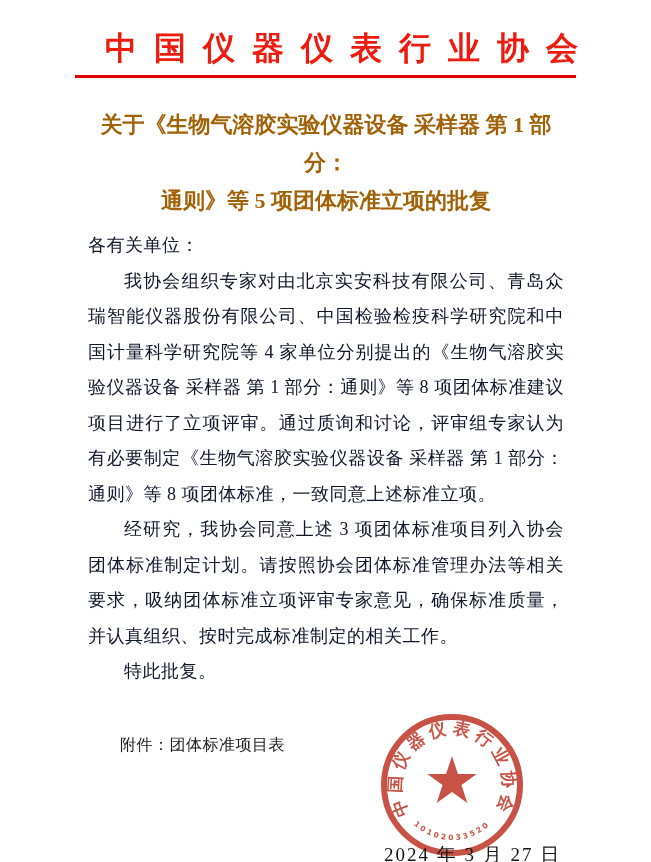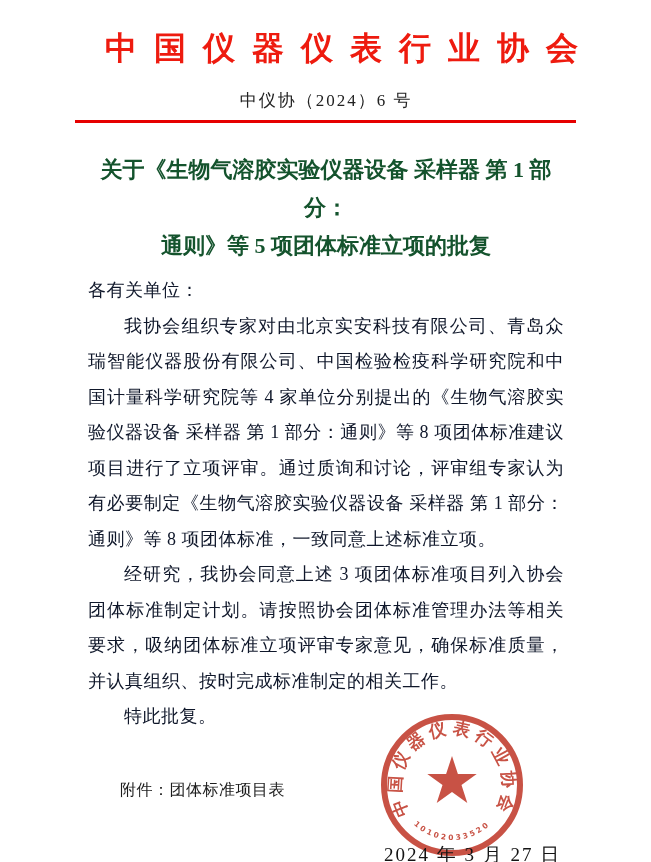--- a/index.html
+++ b/index.html
@@ -41,21 +41,21 @@
     margin-right: -12px;
     height: 3px;
     background: #e60000;
   }
   .doc-title {
     margin-top: 28px;
     text-align: center;
     font-size: 22px;
     font-weight: bold;
     line-height: 38px;
-    color: #14532d;
+    color: #a16207;
   }
   .body-text {
     margin-top: 8px;
     font-size: 18px;
     line-height: 35.5px;
     letter-spacing: 0.5px;
     text-align: justify;
     color: #0f172a;
   }
   .body-text p.indent { text-indent: 2em; }
@@ -86,21 +86,20 @@
     opacity: 0.88;
   }
 </style>
 </head>
 <body>
 
 <div class="sheet">
 
   <div class="org-name">中国仪器仪表行业协会</div>
 
-  <div class="doc-number">中仪协（2024）6 号</div>
 
   <div class="red-rule"></div>
 
   <div class="doc-title">
     <div>关于《生物气溶胶实验仪器设备 采样器 第 1 部分：</div>
     <div>通则》等 5 项团体标准立项的批复</div>
   </div>
 
   <div class="body-text">
     <p>各有关单位：</p>

